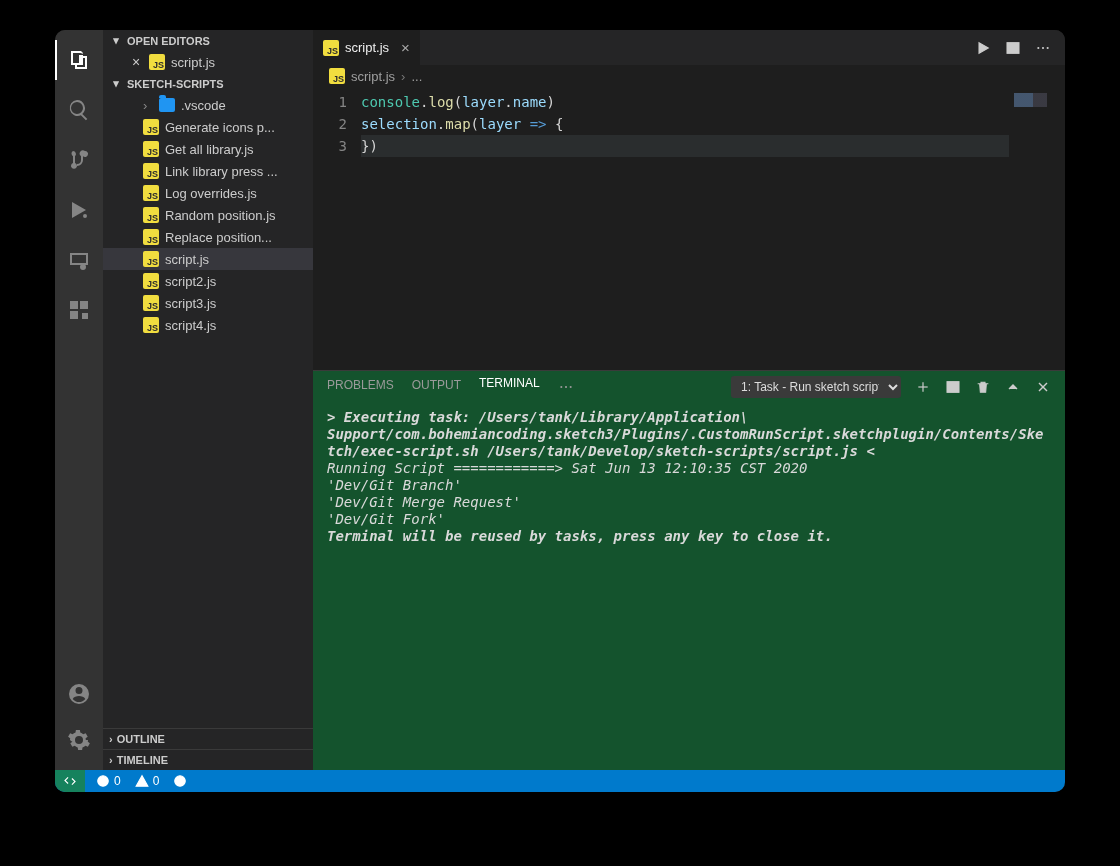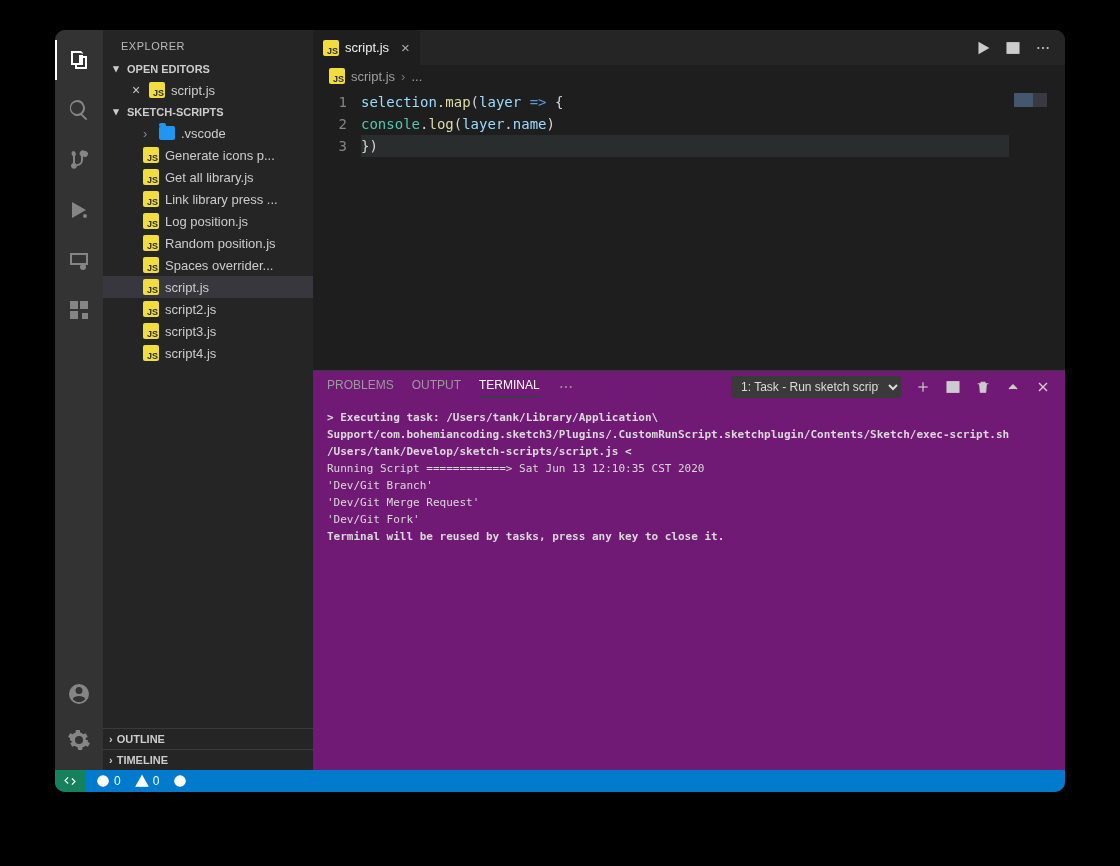--- a/index.html
+++ b/index.html
@@ -134,37 +134,37 @@
     width:56px; background:#1e1e1e;
     border-left:1px solid #1e1e1e;
   }
   .minimap .mm-content {
     margin:6px 4px; height:14px; background:linear-gradient(90deg,#6a8fbf 0 40%,#556 40% 70%,transparent 70%);
     opacity:.5;
   }
   
   .panel {
     height:400px; display:flex; flex-direction:column;
-    border-top:1px solid #3a3a3a; background:#701a75;
+    border-top:1px solid #3a3a3a; background:#14532d;
   }
   .panel-tabs {
     height:32px; display:flex; align-items:center; gap:18px;
     padding:0 14px; color:#9a9a9a; font-size:12px;
   }
   .panel-tabs .ptab { cursor:pointer; padding-bottom:4px; }
-  .panel-tabs .ptab.active { color:#fff; border-bottom:1px solid #14532d; }
+  .panel-tabs .ptab.active { color:#fff; border-bottom:4px solid #14532d; }
   .panel-tabs .dots { cursor:pointer; }
   .panel-tabs .right { margin-left:auto; display:flex; align-items:center; gap:14px; color:#ccc; }
   .panel-tabs select {
     background:#3a3a3a; color:#ddd; border:none; font-size:12px;
     padding:3px 6px; border-radius:3px; max-width:170px;
   }
   .terminal-body {
-    flex:1; padding:6px 14px; font-family:Menlo,Consolas,monospace; font-size:11px;
-    color:#d9d9d9; line-height:17px; white-space:pre-wrap; word-break:break-word;
+    flex:1; padding:6px 14px; font-family:Menlo,Consolas,monospace; font-size:14px;
+    color:#d9d9d9; line-height:17px; white-space:pre-wrap; word-break:break-word;font-style:italic;
   }
   .terminal-body .bold { font-weight:700; }
   
   .statusbar {
     height:22px; background:#007acc; color:#fff;
     display:flex; align-items:center; font-size:12px;
     padding:0 10px;
   }
   .statusbar .sb-item { padding:0 7px; cursor:pointer; display:flex; align-items:center; gap:4px; }
   .statusbar .remote { background:#16825d; height:22px; display:flex; align-items:center; padding:0 8px; margin-left:-10px; margin-right:4px; }
@@ -219,21 +219,20 @@
         </div>
         <div class="abicon">
           <svg width="24" height="24" viewBox="0 0 24 24">
               <path d="M12 8a4 4 0 100 8 4 4 0 000-8zm9 4c0 .6-.1 1.1-.2 1.7l2.1 1.6-2 3.5-2.5-1a7 7 0 01-2.9 1.7l-.4 2.6h-4l-.4-2.6a7 7 0 01-2.9-1.7l-2.5 1-2-3.5 2.1-1.6A8.6 8.6 0 013 12c0-.6.1-1.1.2-1.7L1.1 8.7l2-3.5 2.5 1a7 7 0 012.9-1.7L8.9 2h4l.4 2.5a7 7 0 012.9 1.7l2.5-1 2 3.5-2.1 1.6c.1.6.2 1.1.2 1.7z"></path>
             </svg>
         </div>
       </div>
     </div>
 
     <div class="sidebar">
-      <div class="sb-title">EXPLORER</div>
 
       <div class="section-header">
         <span class="chev">▾</span>
         <span>OPEN EDITORS</span>
       </div>
       <div id="open-editors-list">
           <div class="file-row">
             <span class="close-x">×</span>
                    <span class="js-icon">JS</span>
                    <span>script.js</span>
@@ -257,29 +256,29 @@
           <div class="file-row indent">
             <span class="js-icon">JS</span>
             <span>Get all library.js</span>
           </div>
           <div class="file-row indent">
             <span class="js-icon">JS</span>
             <span>Link library press ...</span>
           </div>
           <div class="file-row indent">
             <span class="js-icon">JS</span>
-            <span>Log position.js</span>
+            <span>Log overrides.js</span>
           </div>
           <div class="file-row indent">
             <span class="js-icon">JS</span>
             <span>Random position.js</span>
           </div>
           <div class="file-row indent">
             <span class="js-icon">JS</span>
-            <span>Spaces overrider...</span>
+            <span>Replace position...</span>
           </div>
           <div class="file-row indent selected">
             <span class="js-icon">JS</span>
             <span>script.js</span>
           </div>
           <div class="file-row indent">
             <span class="js-icon">JS</span>
             <span>script2.js</span>
           </div>
           <div class="file-row indent">
@@ -339,22 +338,22 @@
         <span>...</span>
       </div>
 
       <div class="code-area">
         <div class="gutter" id="gutter">
             <div>1</div>
             <div>2</div>
             <div>3</div>
           </div>
         <div class="code-lines" id="code-lines">
+            <div class="line">  <span class="tk-obj">console</span>.<span class="tk-fn">log</span>(<span class="tk-var">layer</span>.<span class="tk-var">name</span>)</div>
             <div class="line"><span class="tk-var">selection</span>.<span class="tk-fn">map</span>(<span class="tk-var">layer</span> <span class="tk-kw">=&gt;</span> {</div>
-            <div class="line">  <span class="tk-obj">console</span>.<span class="tk-fn">log</span>(<span class="tk-var">layer</span>.<span class="tk-var">name</span>)</div>
             <div class="line active">})</div>
           </div>
         <div class="minimap">
             <div class="mm-content"></div>
           </div>
       </div>
 
       <div class="panel">
         <div class="panel-tabs">
           <span class="ptab">PROBLEMS</span>

